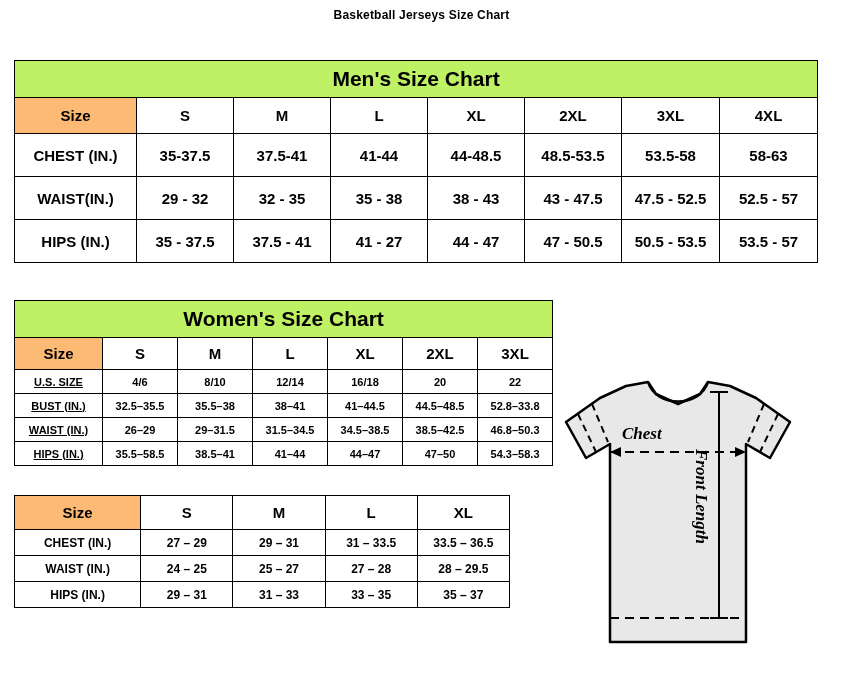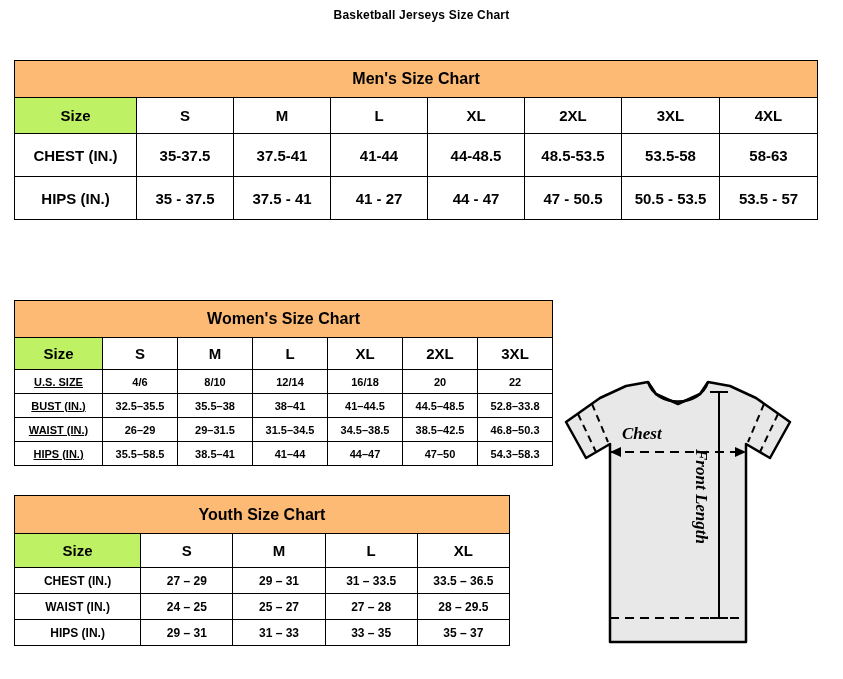--- a/index.html
+++ b/index.html
@@ -32,26 +32,26 @@
     background: #ffffff;
   }
   table.chart td, table.chart th {
     border: 1px solid #000000;
     text-align: center;
     vertical-align: middle;
     font-weight: bold;
     padding: 0;
   }
   .hdr-band {
+    background: #bef264;
+    font-size: 21px;
+    font-weight: bold;
+  }
+  .row-head {
     background: #fdba74;
-    font-size: 16px;
-    font-weight: bold;
-  }
-  .row-head {
-    background: #bef264;
   }
 
   
   #mens-chart {
     position: absolute;
     left: 14px;
     top: 60px;
     width: 803px;
   }
   #mens-chart .hdr-band { height: 36px; }
@@ -147,20 +147,30 @@
       <td class="lbl">CHEST (IN.)</td>
       <td>35-37.5</td>
       <td>37.5-41</td>
       <td>41-44</td>
       <td>44-48.5</td>
       <td>48.5-53.5</td>
       <td>53.5-58</td>
       <td>58-63</td>
     </tr>
     <tr class="data-row">
+      <td class="lbl">WAIST(IN.)</td>
+      <td>29 - 32</td>
+      <td>32 - 35</td>
+      <td>35 - 38</td>
+      <td>38 - 43</td>
+      <td>43 - 47.5</td>
+      <td>47.5 - 52.5</td>
+      <td>52.5 - 57</td>
+    </tr>
+    <tr class="data-row">
       <td class="lbl">HIPS (IN.)</td>
       <td>35 - 37.5</td>
       <td>37.5 - 41</td>
       <td>41 - 27</td>
       <td>44 - 47</td>
       <td>47 - 50.5</td>
       <td>50.5 - 53.5</td>
       <td>53.5 - 57</td>
     </tr>
   </tbody>
@@ -230,23 +240,20 @@
 
 <table class="chart" id="youth-chart">
   <colgroup>
     <col style="width:126px">
       <col style="width:92px">
       <col style="width:92px">
       <col style="width:92px">
       <col style="width:92px">
   </colgroup>
   <tbody>
-    <tr>
-      <td class="hdr-band" colspan="5">Youth Size Chart</td>
-    </tr>
     <tr class="col-head">
       <td class="row-head">Size</td>
       <td>S</td>
       <td>M</td>
       <td>L</td>
       <td>XL</td>
     </tr>
     <tr class="data-row">
       <td class="lbl">CHEST (IN.)</td>
       <td>27 – 29</td>

